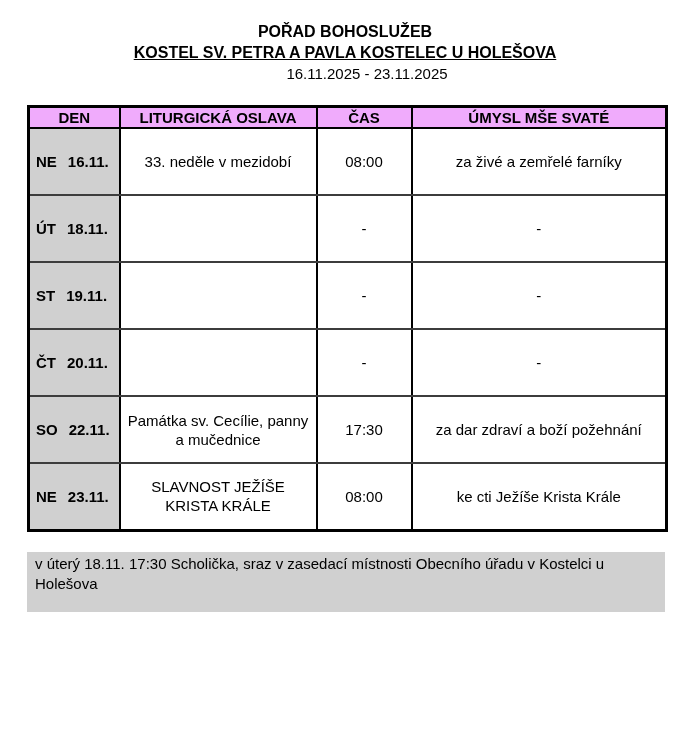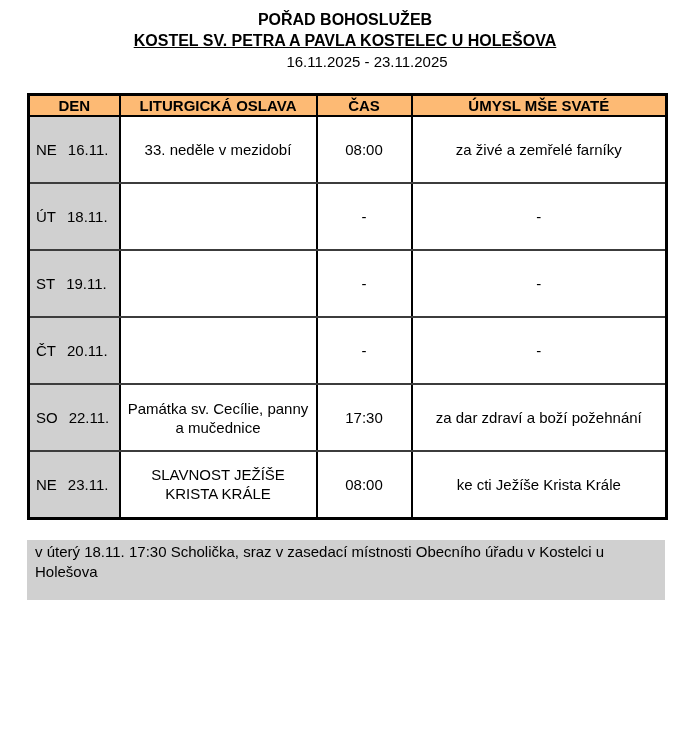--- a/index.html
+++ b/index.html
@@ -10,21 +10,21 @@
   }
   body {
     width: 690px;
     height: 733px;
     font-family: "Liberation Sans", sans-serif;
     color: #000000;
     overflow: hidden;
   }
   .doc-header {
     text-align: center;
-    padding-top: 9px;
+    padding-top: 21px;
   }
   .doc-title {
     font-size: 16px;
     font-weight: bold;
     line-height: 21px;
   }
   .doc-subtitle {
     font-size: 16px;
     font-weight: bold;
     line-height: 21px;
@@ -41,21 +41,21 @@
     table-layout: fixed;
     margin: 21px 0 0 27px;
     width: 638px;
     border: 3px solid #000000;
   }
   col.c-day        { width: 91px; }
   col.c-celebration{ width: 197px; }
   col.c-time       { width: 95px; }
   col.c-intention  { width: 255px; }
   .schedule thead th {
-    background: #fdba74;
+    background: #f0abfc;
     font-size: 15px;
     font-weight: bold;
     height: 21px;
     padding: 1px 2px;
     border: 2px solid #000000;
     text-align: center;
     vertical-align: middle;
   }
   .schedule tbody td {
     height: 67px;
@@ -65,21 +65,21 @@
     vertical-align: middle;
     padding: 2px 3px;
     border-left: 2px solid #000000;
     border-right: 2px solid #000000;
     border-top: 2px solid #3c3c3c;
     border-bottom: 2px solid #3c3c3c;
     background: #ffffff;
   }
   .schedule tbody td.cell-day {
     background: #d0d0d0;
-    font-weight: normal;
+    font-weight: bold;
     text-align: left;
     padding-left: 6px;
     white-space: nowrap;
   }
   .day-date { margin-left: 11px; }
   .doc-note {
     margin: 20px 0 0 27px;
     width: 638px;
     background: #d0d0d0;
     font-size: 15px;

